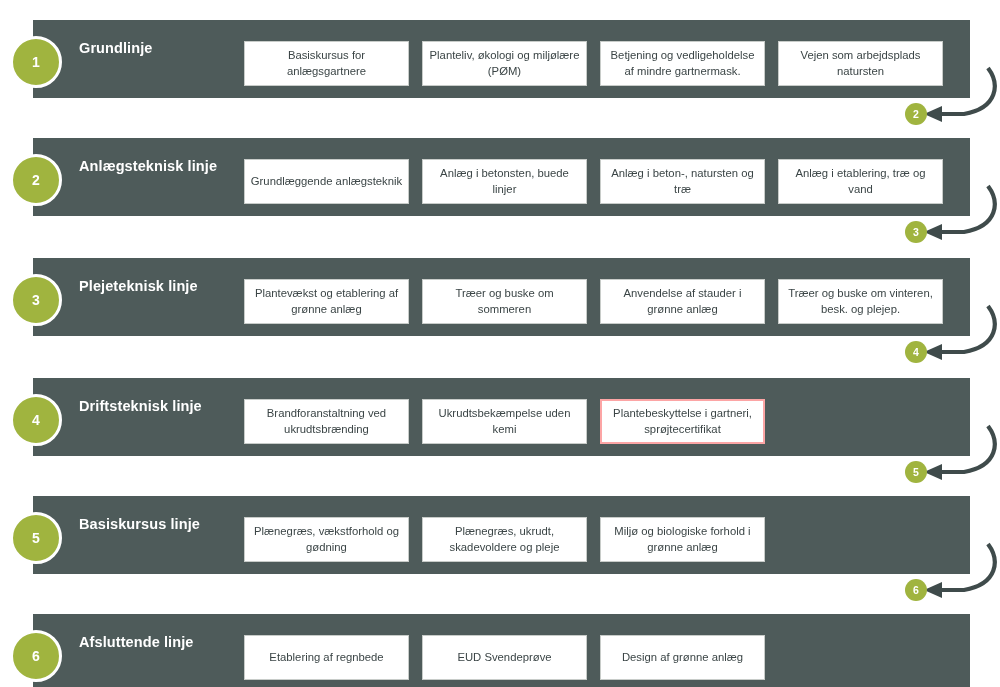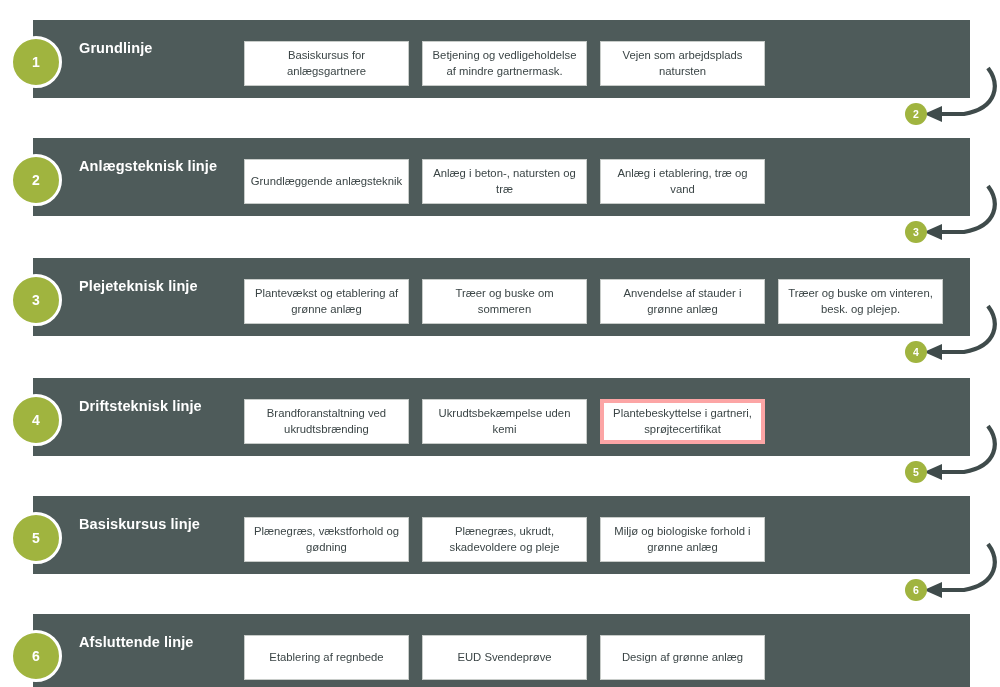--- a/index.html
+++ b/index.html
@@ -99,21 +99,21 @@
     align-items: center;
     justify-content: center;
     text-align: center;
     color: #3b4546;
     font-size: 11.3px;
     line-height: 1.35;
     padding: 0 5px;
   }
 
   .course-box.highlight {
-    border: 4px solid #fca5a5;
+    border: 2px solid #fca5a5;
   }
 
   
   .connector {
     position: absolute;
     left: 880px;
     top: 46px;
     width: 120px;
     height: 72px;
     z-index: 2;
@@ -140,37 +140,39 @@
 </head>
 <body>
 
 <div id="diagram">
     <div class="track" style="top: 20px;">
       <div class="bar"></div>
       <div class="badge">1</div>
       <div class="track-title">Grundlinje</div>
       <div class="boxes">
         <div class="course-box">Basiskursus for anlægsgartnere</div>
+        <div class="course-box">Planteliv, økologi og miljølære (PØM)</div>
         <div class="course-box">Betjening og vedligeholdelse af mindre gartnermask.</div>
         <div class="course-box">Vejen som arbejdsplads natursten</div>
       </div>
       <div class="connector">
         <svg width="120" height="72" viewBox="0 0 120 72" xmlns="http://www.w3.org/2000/svg">
           <path d="M 108 2 C 120 18, 118 42, 84 48 L 62 48" fill="none" stroke="#3f4b4b" stroke-width="4.2" stroke-linecap="butt"></path>
           <polygon points="62,40 62,56 44,48" fill="#3f4b4b"></polygon>
         </svg>
       </div>
       <div class="mini-badge" style="left: 905px; top: 83px;">2</div>
     </div>
     <div class="track" style="top: 138px;">
       <div class="bar"></div>
       <div class="badge">2</div>
       <div class="track-title">Anlægsteknisk linje</div>
       <div class="boxes">
         <div class="course-box">Grundlæggende anlægsteknik</div>
+        <div class="course-box">Anlæg i betonsten, buede linjer</div>
         <div class="course-box">Anlæg i beton-, natursten og træ</div>
         <div class="course-box">Anlæg i etablering, træ og vand</div>
       </div>
       <div class="connector">
         <svg width="120" height="72" viewBox="0 0 120 72" xmlns="http://www.w3.org/2000/svg">
           <path d="M 108 2 C 120 18, 118 42, 84 48 L 62 48" fill="none" stroke="#3f4b4b" stroke-width="4.2" stroke-linecap="butt"></path>
           <polygon points="62,40 62,56 44,48" fill="#3f4b4b"></polygon>
         </svg>
       </div>
       <div class="mini-badge" style="left: 905px; top: 83px;">3</div>

